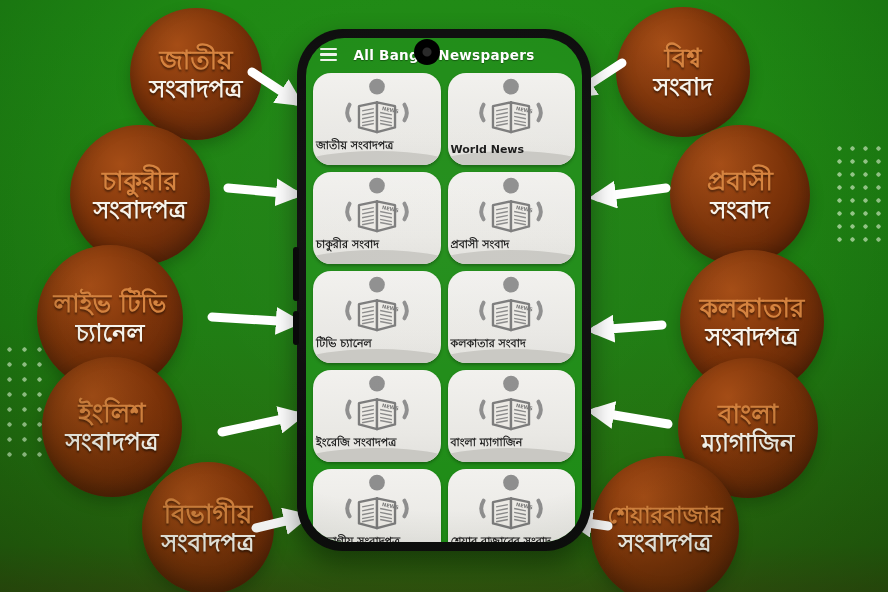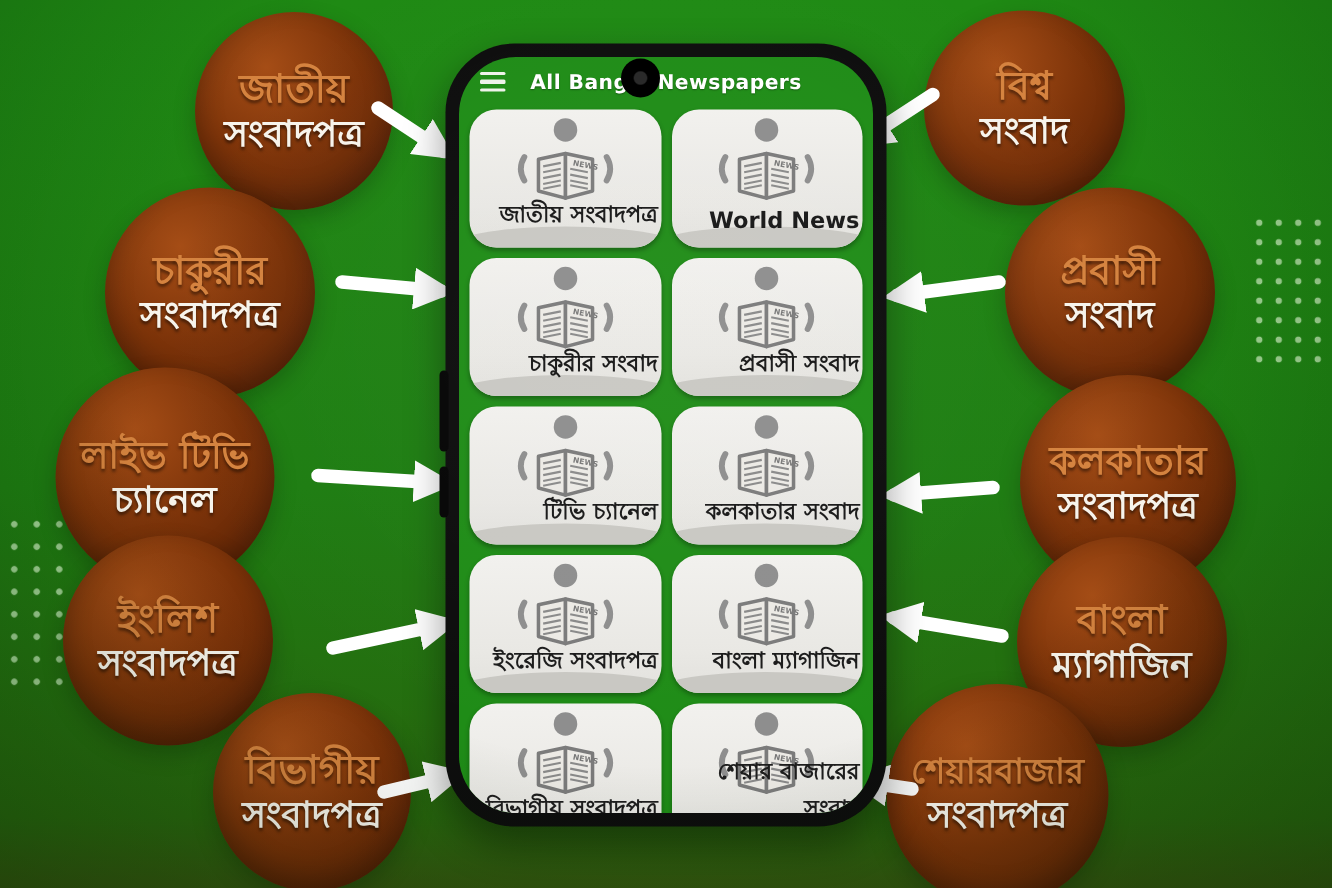--- a/index.html
+++ b/index.html
@@ -53,22 +53,22 @@
   .appbar .title{position:absolute;left:0;right:0;text-align:center;color:#fff;
     font-weight:bold;font-size:13.5px;letter-spacing:.3px;text-shadow:0 1px 1px rgba(0,0,0,.35);}
   .grid{position:absolute;left:7px;right:7px;top:35px;display:grid;
     grid-template-columns:1fr 1fr;grid-auto-rows:92px;gap:7px;}
   .card{position:relative;background:linear-gradient(180deg,#f2f1ee 0%,#e9e8e4 70%,#e2e1dd 100%);
     border-radius:18px;overflow:hidden;display:flex;flex-direction:column;align-items:center;
     box-shadow:0 2px 3px rgba(0,30,0,.35);cursor:pointer;}
   .card::after{content:"";position:absolute;left:-12%;bottom:-16px;width:124%;height:30px;
     border-radius:50%;background:#c9c8c3;}
   .cicon{width:86px;height:58px;margin-top:5px;}
-  .clabel{position:absolute;bottom:9px;left:3px;right:2px;text-align:right;
-    font-size:15px;font-weight:bold;color:#1d1d1d;z-index:1;}
+  .clabel{position:absolute;bottom:9px;left:3px;right:2px;text-align:left;
+    font-size:11px;font-weight:bold;color:#1d1d1d;z-index:1;}
 </style>
 </head>
 <body>
 
 <div class="canvas">
 
   <div class="dots dots-left"></div>
   <div class="dots dots-right"></div>
 
   <svg width="0" height="0" style="position:absolute" aria-hidden="true">

